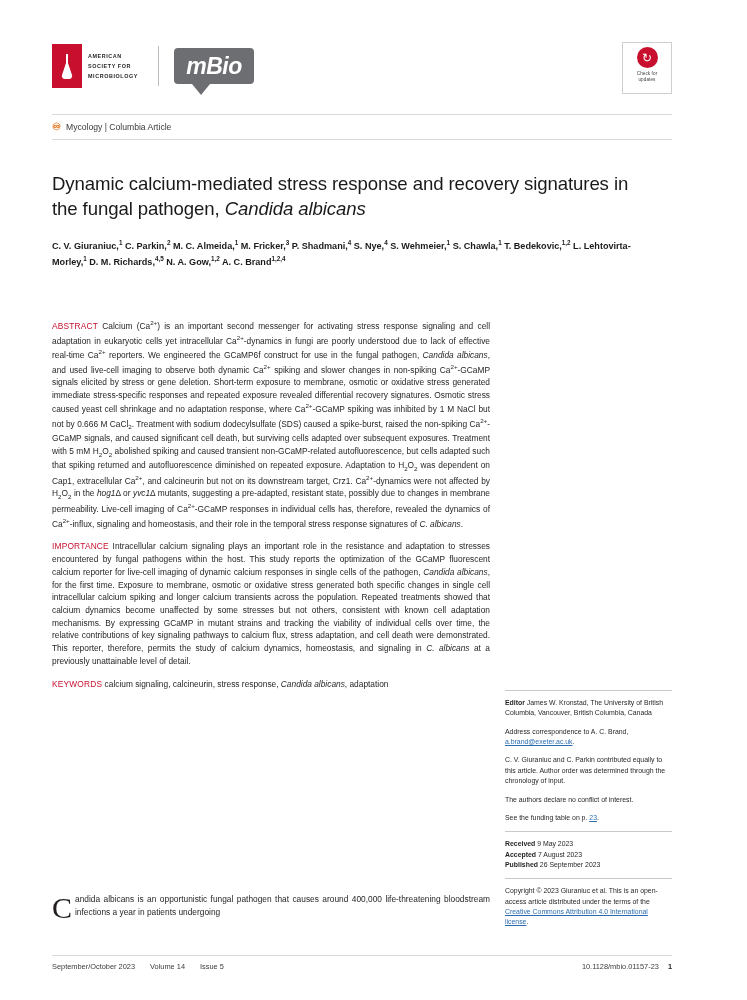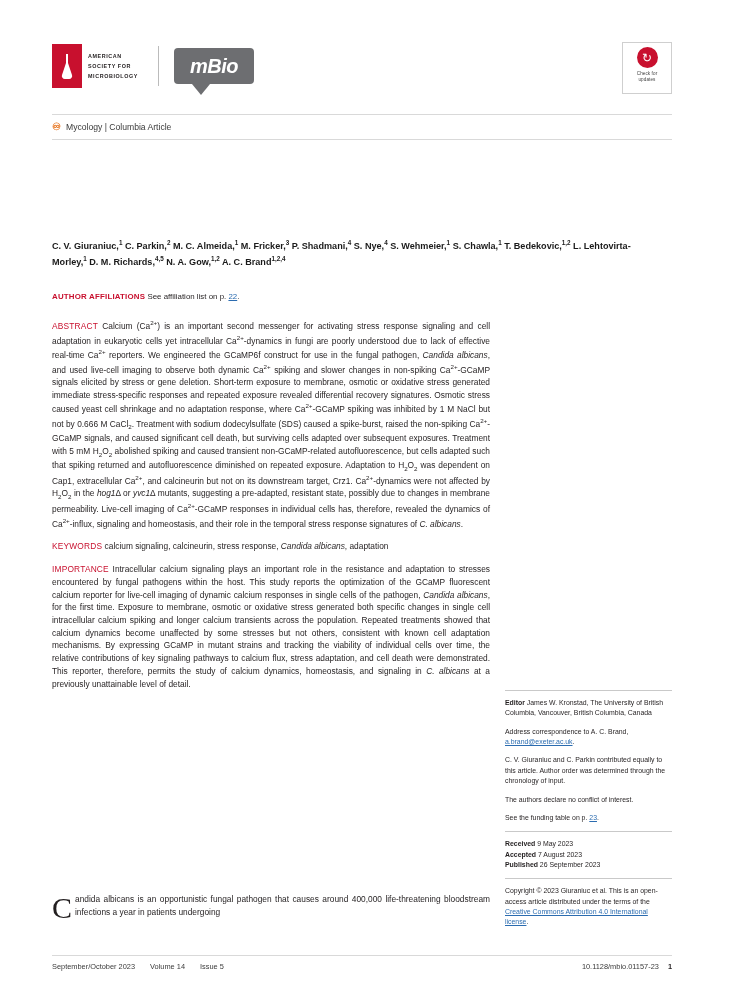--- a/index.html
+++ b/index.html
@@ -31,21 +31,21 @@
   }
   .asm-divider {
     position:absolute; left:106px; top:2px; width:1px; height:40px; background:#bbbbbb;
   }
   .mbio-logo {
     position:absolute; left:122px; top:4px; width:80px; height:36px;
     background:#6d6e71; border-radius:4px; display:flex; align-items:center; justify-content:center;
   }
   .mbio-logo .txt {
     font-family:"Liberation Sans", sans-serif; color:#ffffff; font-style:italic;
-    font-weight:700; font-size:20px; letter-spacing:-0.5px;
+    font-weight:700; font-size:23px; letter-spacing:-0.5px;
   }
   .mbio-tri {
     position:absolute; left:140px; top:40px; width:0; height:0;
     border-left:9px solid transparent; border-right:9px solid transparent;
     border-top:11px solid #6d6e71;
   }
 
   .check-updates {
     position:absolute; right:0px; top:-2px; width:50px; height:52px;
     border:1px solid #cfcfcf; background:#ffffff;
@@ -193,29 +193,28 @@
     </div>
   </div>
 
   <div class="sect-rule"></div>
   <div class="sect-line">
     <span class="oa-badge">♾</span>
     <span>Mycology | Columbia Article</span>
   </div>
   <div class="sect-rule2"></div>
 
+  <h1 class="title">
+    <span>Dynamic calcium-mediated stress response and recovery signatures in the fungal pathogen, </span><span class="it">Candida albicans</span>
+  </h1>
 
   <div class="authors">
     C. V. Giuraniuc,<sup>1</sup> C. Parkin,<sup>2</sup> M. C. Almeida,<sup>1</sup> M. Fricker,<sup>3</sup> P. Shadmani,<sup>4</sup> S. Nye,<sup>4</sup> S. Wehmeier,<sup>1</sup> S. Chawla,<sup>1</sup> T. Bedekovic,<sup>1,2</sup> L. Lehtovirta-Morley,<sup>1</sup> D. M. Richards,<sup>4,5</sup> N. A. Gow,<sup>1,2</sup> A. C. Brand<sup>1,2,4</sup>
   </div>
 
-  <div class="affil">
-    <span class="lbl">AUTHOR AFFILIATIONS</span>
-    <span class="txt">See affiliation list on p. </span><a class="lnk" href="#">22</a><span class="txt">.</span>
-  </div>
 
   <div class="col-left">
 
     <p class="para">
       <span class="lbl">ABSTRACT</span>
       Calcium (Ca<sup>2+</sup>) is an important second messenger for activating stress
       response signaling and cell adaptation in eukaryotic cells yet intracellular Ca<sup>2+</sup>-dynamics
       in fungi are poorly understood due to lack of effective real-time Ca<sup>2+</sup> reporters. We
       engineered the GCaMP6f construct for use in the fungal pathogen, <span class="it">Candida albicans</span>,
       and used live-cell imaging to observe both dynamic Ca<sup>2+</sup> spiking and slower changes in
@@ -229,42 +228,42 @@
       with 5 mM H<sub>2</sub>O<sub>2</sub> abolished spiking and caused transient non-GCaMP-related autofluores­cence,
       but cells adapted such that spiking returned and autofluorescence diminished on
       repeated exposure. Adaptation to H<sub>2</sub>O<sub>2</sub> was dependent on Cap1, extracellular Ca<sup>2+</sup>, and
       calcineurin but not on its downstream target, Crz1. Ca<sup>2+</sup>-dynamics were not affected by
       H<sub>2</sub>O<sub>2</sub> in the <span class="it">hog1</span>Δ or <span class="it">yvc1</span>Δ mutants, suggesting a pre-adapted, resistant state, possibly
       due to changes in membrane permeability. Live-cell imaging of Ca<sup>2+</sup>-GCaMP responses
       in individual cells has, therefore, revealed the dynamics of Ca<sup>2+</sup>-influx, signaling and
       homeostasis, and their role in the temporal stress response signatures of <span class="it">C. albicans</span>.
     </p>
 
-    <p class="para keywords">
-      <span class="lbl">KEYWORDS</span>
-      calcium signaling, calcineurin, stress response, <span class="it">Candida albicans</span>,
-      adaptation
-    </p>
-
     <p class="para">
       <span class="lbl">IMPORTANCE</span>
       Intracellular calcium signaling plays an important role in the resistance
       and adaptation to stresses encountered by fungal pathogens within the host. This study
       reports the optimization of the GCaMP fluorescent calcium reporter for live-cell imaging
       of dynamic calcium responses in single cells of the pathogen, <span class="it">Candida albicans</span>, for the
       first time. Exposure to membrane, osmotic or oxidative stress generated both specific
       changes in single cell intracellular calcium spiking and longer calcium transients across
       the population. Repeated treatments showed that calcium dynamics become unaffected
       by some stresses but not others, consistent with known cell adaptation mechanisms.
       By expressing GCaMP in mutant strains and tracking the viability of individual cells
       over time, the relative contributions of key signaling pathways to calcium flux, stress
       adaptation, and cell death were demonstrated. This reporter, therefore, permits the
       study of calcium dynamics, homeostasis, and signaling in <span class="it">C. albicans</span> at a previously
       unattainable level of detail.
     </p>
+
+    <p class="para keywords">
+      <span class="lbl">KEYWORDS</span>
+      calcium signaling, calcineurin, stress response, <span class="it">Candida albicans</span>,
+      adaptation
+    </p>
   </div>
 
   <div class="dropcap-para">
     <span class="dropcap">C</span>
     <span><span style="">andida albicans</span> is an opportunistic fungal pathogen that causes around 400,000 life-threatening bloodstream infections a year in patients undergoing</span>
   </div>
 
   <div class="side-box">
     <div class="blk">
       <span class="hd">Editor</span>

